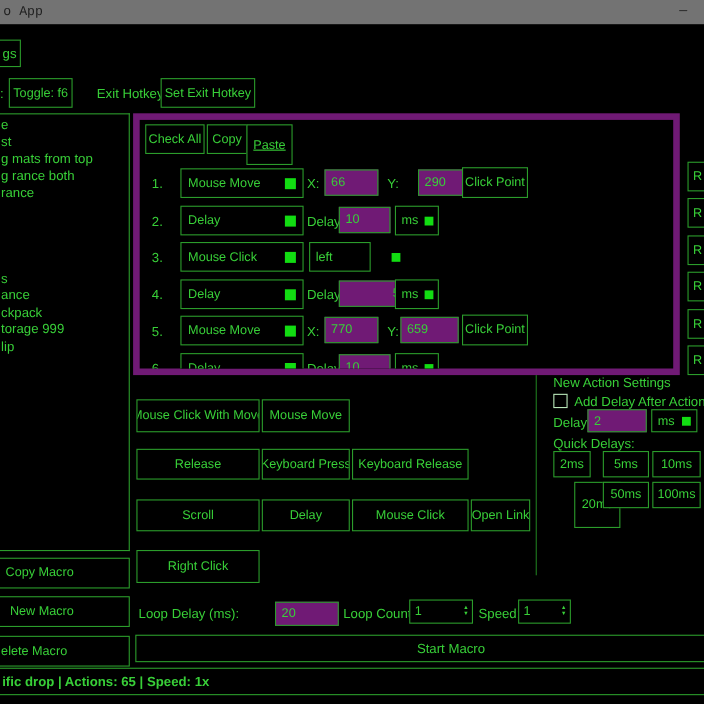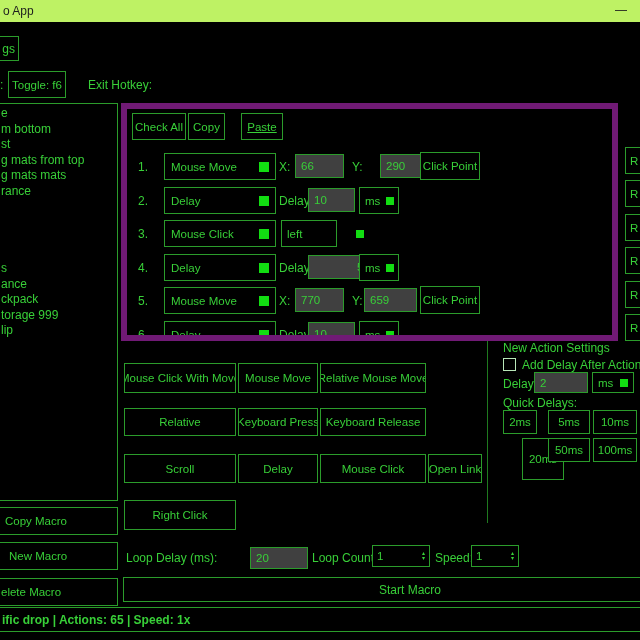--- a/index.html
+++ b/index.html
@@ -3,27 +3,27 @@
 <meta charset="utf-8">
 <style>
   * { box-sizing: border-box; margin: 0; padding: 0; }
   html,body { background:#000; }
   #screen {
     position: relative; width: 640px; height: 640px; overflow: hidden;
     background: #000; font-family: "Liberation Sans", sans-serif;
     color: #38cf38; font-size: 12px;
   }
   
-  .titlebar { position:absolute; left:0; top:0; width:640px; height:22px; background:#bef264; color:#1e1e1e; }
+  .titlebar { position:absolute; left:0; top:0; width:640px; height:22px; background:#737373; color:#1e1e1e;font-family:Liberation Mono, monospace; }
   .titlebar .title { position:absolute; left:3px; top:0; line-height:22px; font-size:12px; }
   .titlebar .minbtn { position:absolute; left:603px; top:0; width:36px; height:22px; text-align:center; line-height:20px; color:#1e1e1e; cursor:default; }
   
   .btn { position:absolute; background:#000; border:1px solid #2b9c2b; color:#38cf38;
          display:flex; align-items:center; justify-content:center; white-space:nowrap; overflow:hidden; font-size:11.5px; }
-  .tbox { position:absolute; background:#404040; border:1px solid #2b9c2b; color:#38cf38;
+  .tbox { position:absolute; background:#701a75; border:1px solid #2b9c2b; color:#38cf38;
           display:flex; align-items:center; padding:0 5px; white-space:nowrap; overflow:hidden; font-size:11.5px; }
   .dd { position:absolute; background:#000; border:1px solid #2b9c2b; color:#38cf38;
         display:flex; align-items:center; justify-content:space-between; padding:0 6px; font-size:11.5px; }
   .dd .sq { width:10px; height:10px; background:#12dd12; flex:0 0 auto; margin-left:6px; }
   .dd .sq.small { width:8px; height:8px; }
   .lbl { position:absolute; white-space:nowrap; }
   
   .menutab { position:absolute; left:-8px; top:36px; width:27px; height:25px; border:1px solid #2b9c2b;
              display:flex; align-items:center; justify-content:flex-end; padding-right:3px; }
   
@@ -56,45 +56,45 @@
     <span class="minbtn">—</span>
   </div>
 
   <div class="menutab">
     <span>gs</span>
   </div>
 
   <span class="lbl" style="left:0; top:78px;">:</span>
   <div class="btn" style="left:8px; top:71px; width:58px; height:27px;">Toggle: f6</div>
   <span class="lbl" style="left:88px; top:78px;">Exit Hotkey:</span>
+  <div class="btn" style="left:146px; top:71px; width:86px; height:27px;">Set Exit Hotkey</div>
 
   <div class="sidebar">
     <ul>
       <li>e</li>
-      <li>m bottom</li>
       <li>st</li>
       <li>g mats from top</li>
-      <li>g mats mats</li>
+      <li>g rance both</li>
       <li>rance</li>
       <li></li>
       <li></li>
       <li></li>
       <li></li>
       <li>s</li>
       <li>ance</li>
       <li>ckpack</li>
       <li>torage 999</li>
       <li>lip</li>
     </ul>
   </div>
 
   <div class="actions-panel">
     <div class="btn" style="left:5px; top:4px; width:54px; height:27px;">Check All</div>
     <div class="btn" style="left:61px; top:4px; width:37px; height:27px;">Copy</div>
-    <div class="btn" style="left:114px; top:4px; width:42px; height:27px;text-decoration:underline;">Paste</div>
+    <div class="btn" style="left:97px; top:4px; width:42px; height:37px;text-decoration:underline;">Paste</div>
 
     <div class="row" style="top:44px;">
       <span class="num">1.</span>
       <div class="dd" style="left:37px; top:0; width:112px; height:27px;">
         <span>Mouse Move</span>
         <span class="sq"></span>
       </div>
       <span class="lbl" style="left:152px; top:7px;">X:</span>
       <div class="tbox" style="left:168px; top:1px; width:49px; height:24px;">66</div>
       <span class="lbl" style="left:225px; top:7px;">Y:</span>
@@ -172,23 +172,22 @@
 
   <div class="btn" style="left:625px; top:147px; width:40px; height:27px; justify-content:flex-start; padding-left:4px;">R</div>
   <div class="btn" style="left:625px; top:180px; width:40px; height:27px; justify-content:flex-start; padding-left:4px;">R</div>
   <div class="btn" style="left:625px; top:214px; width:40px; height:27px; justify-content:flex-start; padding-left:4px;">R</div>
   <div class="btn" style="left:625px; top:247px; width:40px; height:27px; justify-content:flex-start; padding-left:4px;">R</div>
   <div class="btn" style="left:625px; top:281px; width:40px; height:27px; justify-content:flex-start; padding-left:4px;">R</div>
   <div class="btn" style="left:625px; top:314px; width:40px; height:27px; justify-content:flex-start; padding-left:4px;">R</div>
 
   <div class="btn" style="left:124px; top:363px; width:112px; height:30px;">Mouse Click With Move</div>
   <div class="btn" style="left:238px; top:363px; width:80px; height:30px;">Mouse Move</div>
-  <div class="btn" style="left:320px; top:363px; width:106px; height:30px;">Relative Mouse Move</div>
-
-  <div class="btn" style="left:124px; top:408px; width:112px; height:28px;">Relative</div>
+
+  <div class="btn" style="left:124px; top:408px; width:112px; height:28px;">Release</div>
   <div class="btn" style="left:238px; top:408px; width:80px; height:28px;">Keyboard Press</div>
   <div class="btn" style="left:320px; top:408px; width:106px; height:28px;">Keyboard Release</div>
 
   <div class="btn" style="left:124px; top:454px; width:112px; height:29px;">Scroll</div>
   <div class="btn" style="left:238px; top:454px; width:80px; height:29px;">Delay</div>
   <div class="btn" style="left:320px; top:454px; width:106px; height:29px;">Mouse Click</div>
   <div class="btn" style="left:428px; top:454px; width:54px; height:29px;">Open Link</div>
 
   <div class="btn" style="left:124px; top:500px; width:112px; height:30px;">Right Click</div>
 

